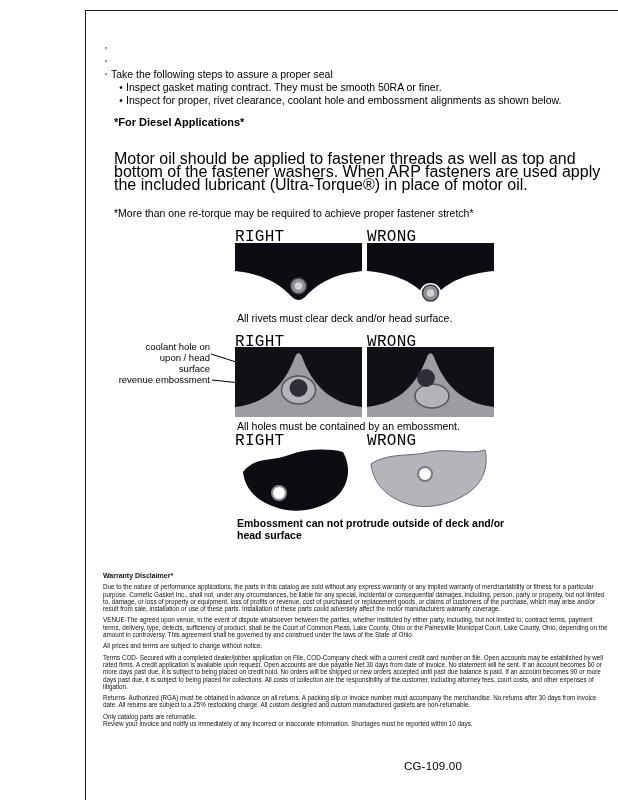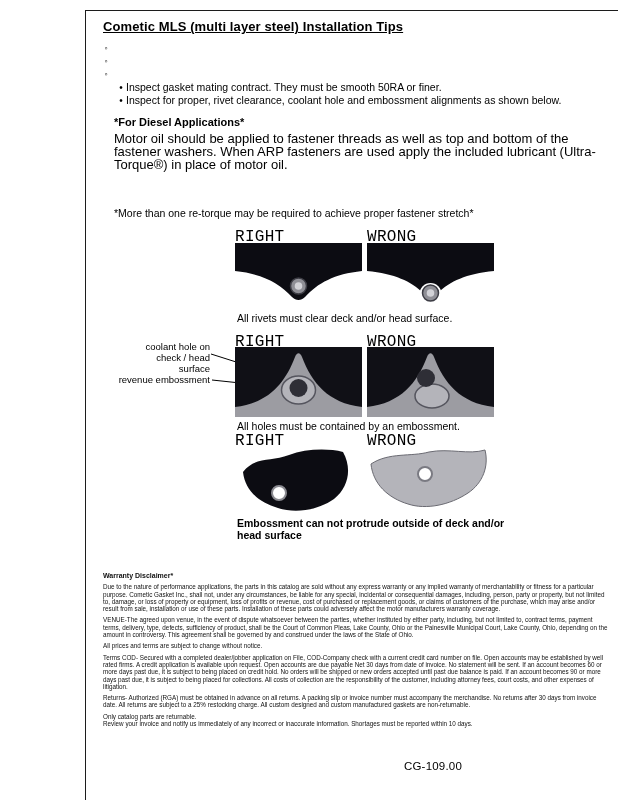--- a/index.html
+++ b/index.html
@@ -17,21 +17,21 @@
 
   .title{left:103px;top:19px;font-size:13px;font-weight:bold;text-decoration:underline;letter-spacing:.1px;}
 
   .tips{left:101px;top:42px;width:500px;font-size:10.5px;line-height:13px;}
   .tip-item{display:flex;}
   .tip-item .marker{width:10px;flex:0 0 10px;text-align:center;font-size:9px;line-height:13px;}
   .tip-sub{margin-left:15px;}
   .tip-sub .marker{font-size:10px;}
 
   .diesel-heading{left:114px;top:116px;font-size:11px;font-weight:bold;}
-  .diesel-para1{left:114px;top:132px;width:492px;font-size:13px;line-height:13px;}
+  .diesel-para1{left:114px;top:152px;width:492px;font-size:16px;line-height:13px;}
   .diesel-para2{left:114px;top:166px;width:492px;font-size:10.5px;line-height:13px;}
   .diesel-note{left:114px;top:207px;width:492px;font-size:10.5px;}
 
   .rw-label{width:127px;text-align:left;font-size:16px;letter-spacing:.3px;font-family:Liberation Mono, monospace;}
   .diag-img{width:127px;height:66px;}
   .diag-img svg{display:block;width:127px;height:100%;}
   .caption{font-size:10.5px;line-height:12px;}
 
   .callout{text-align:right;font-size:9.5px;line-height:11px;}
   .pointer-overlay{pointer-events:none;}
@@ -43,31 +43,31 @@
   .footer-code{left:385px;top:760px;width:96px;text-align:center;font-size:11.5px;letter-spacing:.2px;}
 </style>
 </head>
 <body>
 
 <div id="page">
 
   <div class="abs frame-top"></div>
   <div class="abs frame-left"></div>
 
-  <div class="abs title">Cometic MLS (multi layer steel) Installation Tips</div>
 
   <div class="abs tips">
     <div class="tip-item">
       <span class="marker">◦</span>
     </div>
     <div class="tip-item">
       <span class="marker">◦</span>
     </div>
     <div class="tip-item">
       <span class="marker">◦</span>
+      <span>Take the following steps to assure a proper seal</span>
     </div>
     <div class="tip-item tip-sub">
       <span class="marker">•</span>
       <span>Inspect gasket mating contract.  They must be smooth 50RA or finer.</span>
     </div>
     <div class="tip-item tip-sub">
       <span class="marker">•</span>
       <span>Inspect for proper, rivet clearance, coolant hole and embossment alignments as shown below.</span>
     </div>
   </div>
@@ -94,21 +94,21 @@
       <circle cx="63.5" cy="50" r="3.8" fill="#d2d2d7"></circle>
     </svg>
   </div>
   <div class="abs caption" style="left:237px;top:312px;width:300px;">All rivets must clear deck and/or head surface.</div>
 
   <div class="abs rw-label" style="left:235px;top:333px;">RIGHT</div>
   <div class="abs rw-label" style="left:367px;top:333px;">WRONG</div>
 
   <div class="abs callout" style="left:130px;top:341px;width:80px;">
     <div>coolant hole on</div>
-    <div>check / head surface</div>
+    <div>upon / head surface</div>
   </div>
   <div class="abs callout" style="left:114px;top:374px;width:96px;">revenue embossment</div>
 
   <svg class="abs pointer-overlay" style="left:210px;top:347px;" width="90" height="48">
     <line x1="1" y1="7" x2="86" y2="34" stroke="#000" stroke-width="1"></line>
     <line x1="2" y1="33" x2="68" y2="40" stroke="#000" stroke-width="1"></line>
   </svg>
 
   <div class="abs diag-img" style="left:235px;top:347px;height:70px;">
     <svg viewBox="0 0 127 70">

